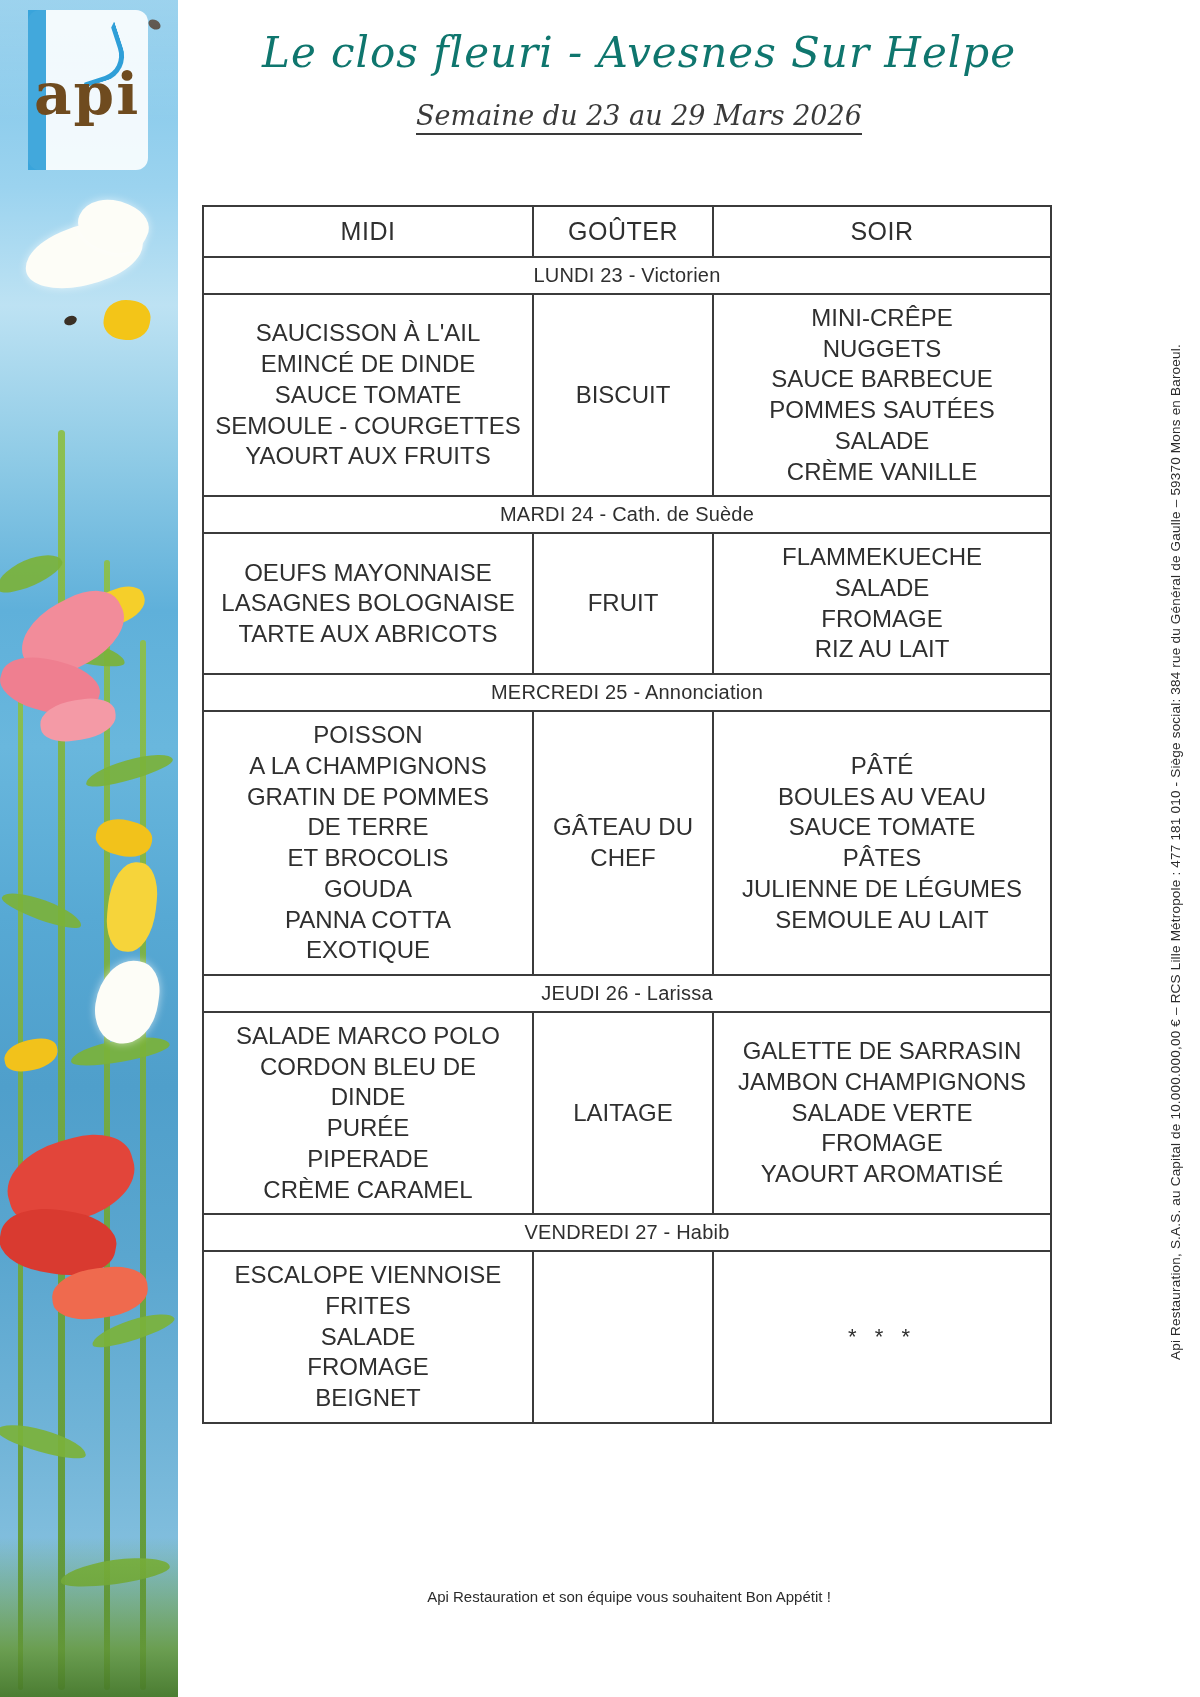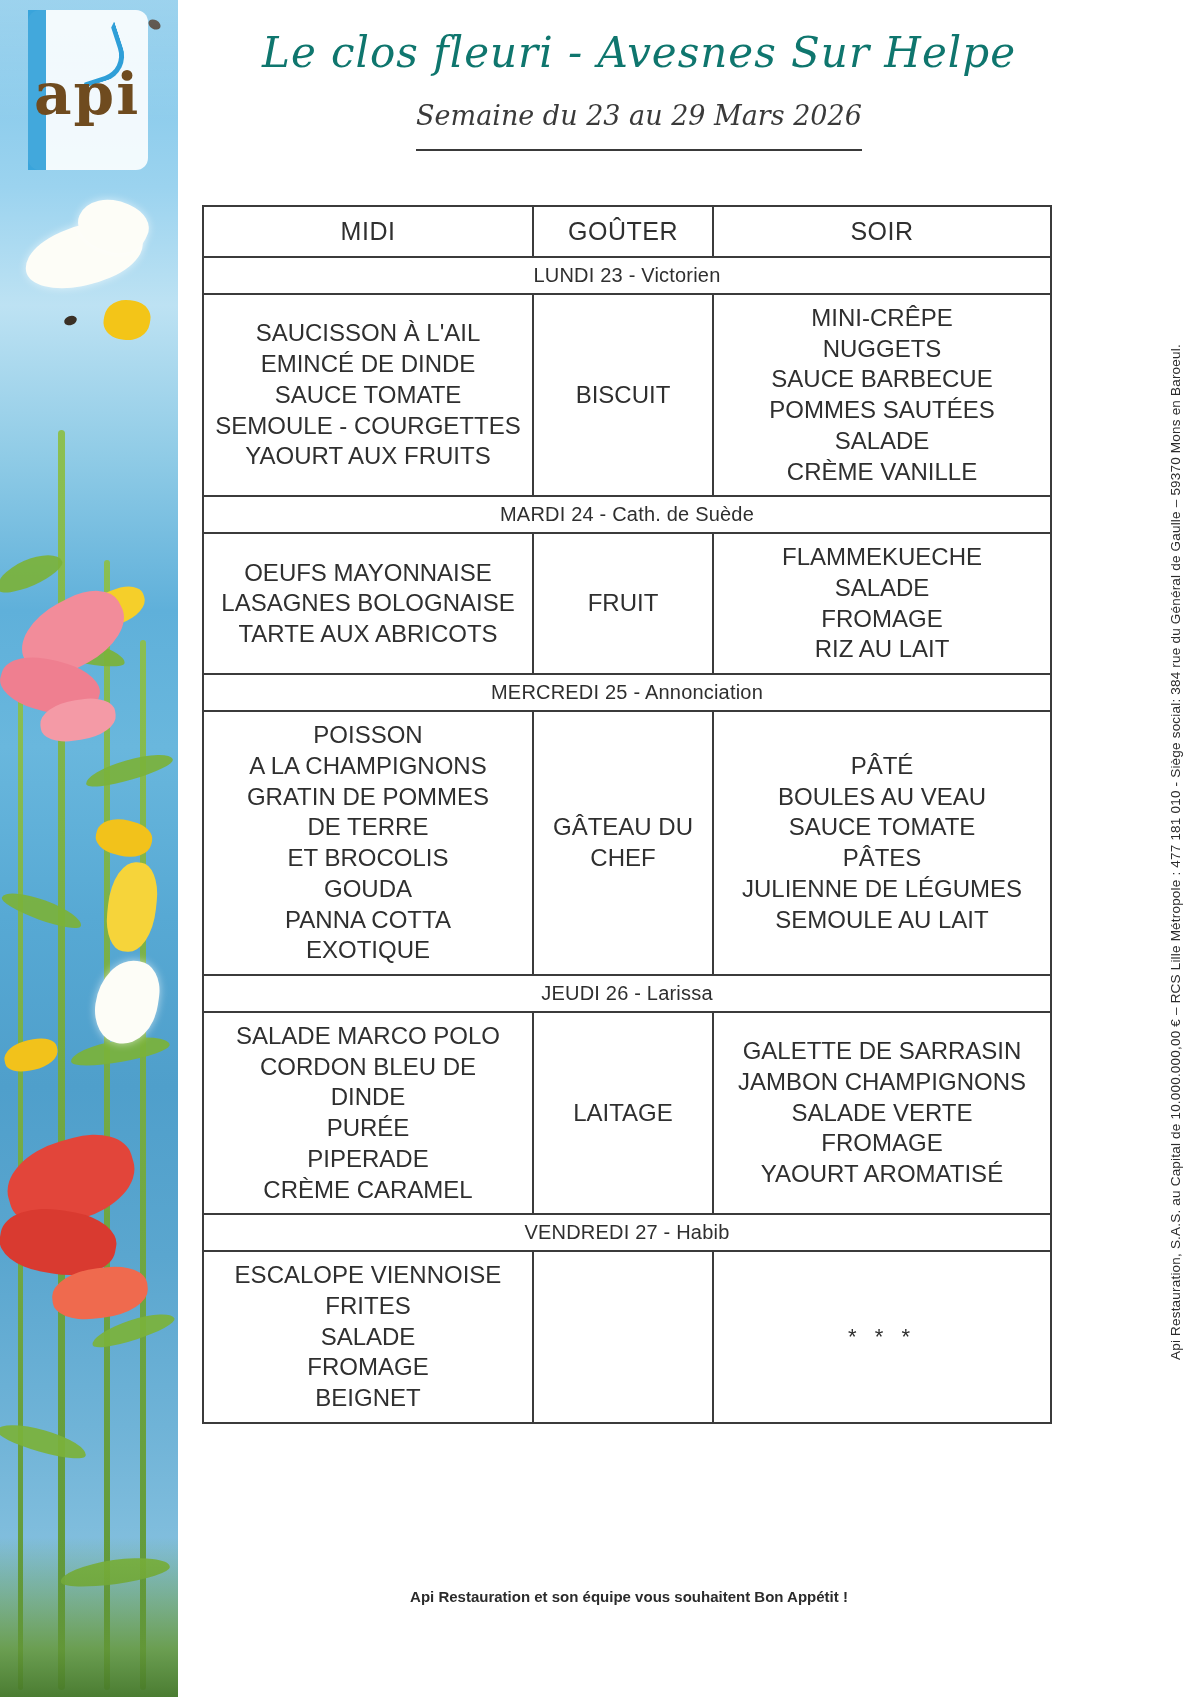--- a/index.html
+++ b/index.html
@@ -145,21 +145,21 @@
     right: 100px;
     top: 100px;
     text-align: center;
     font-family: "DejaVu Serif", serif;
     font-style: italic;
     font-size: 27px;
     color: #3a3a3a;
   }
   .subtitle span {
     border-bottom: 2px solid #3a3a3a;
-    padding-bottom: 18px;
+    padding-bottom: 2px;
   }
 
   
   .menu-table {
     position: absolute;
     left: 24px;
     top: 205px;
     width: 848px;
     border-collapse: collapse;
     table-layout: fixed;
@@ -195,21 +195,21 @@
   .stars { font-size: 22px; letter-spacing: 6px; }
 
   
   .footer1 {
     position: absolute;
     left: 0;
     right: 120px;
     top: 1588px;
     text-align: center;
     font-size: 15px;
-    font-weight: bold;
+    font-weight: normal;
     color: #2b2b2b;
   }
   .footer2 {
     position: absolute;
     left: 0;
     right: 120px;
     top: 1631px;
     text-align: center;
     font-size: 17px;
     font-weight: bold;

